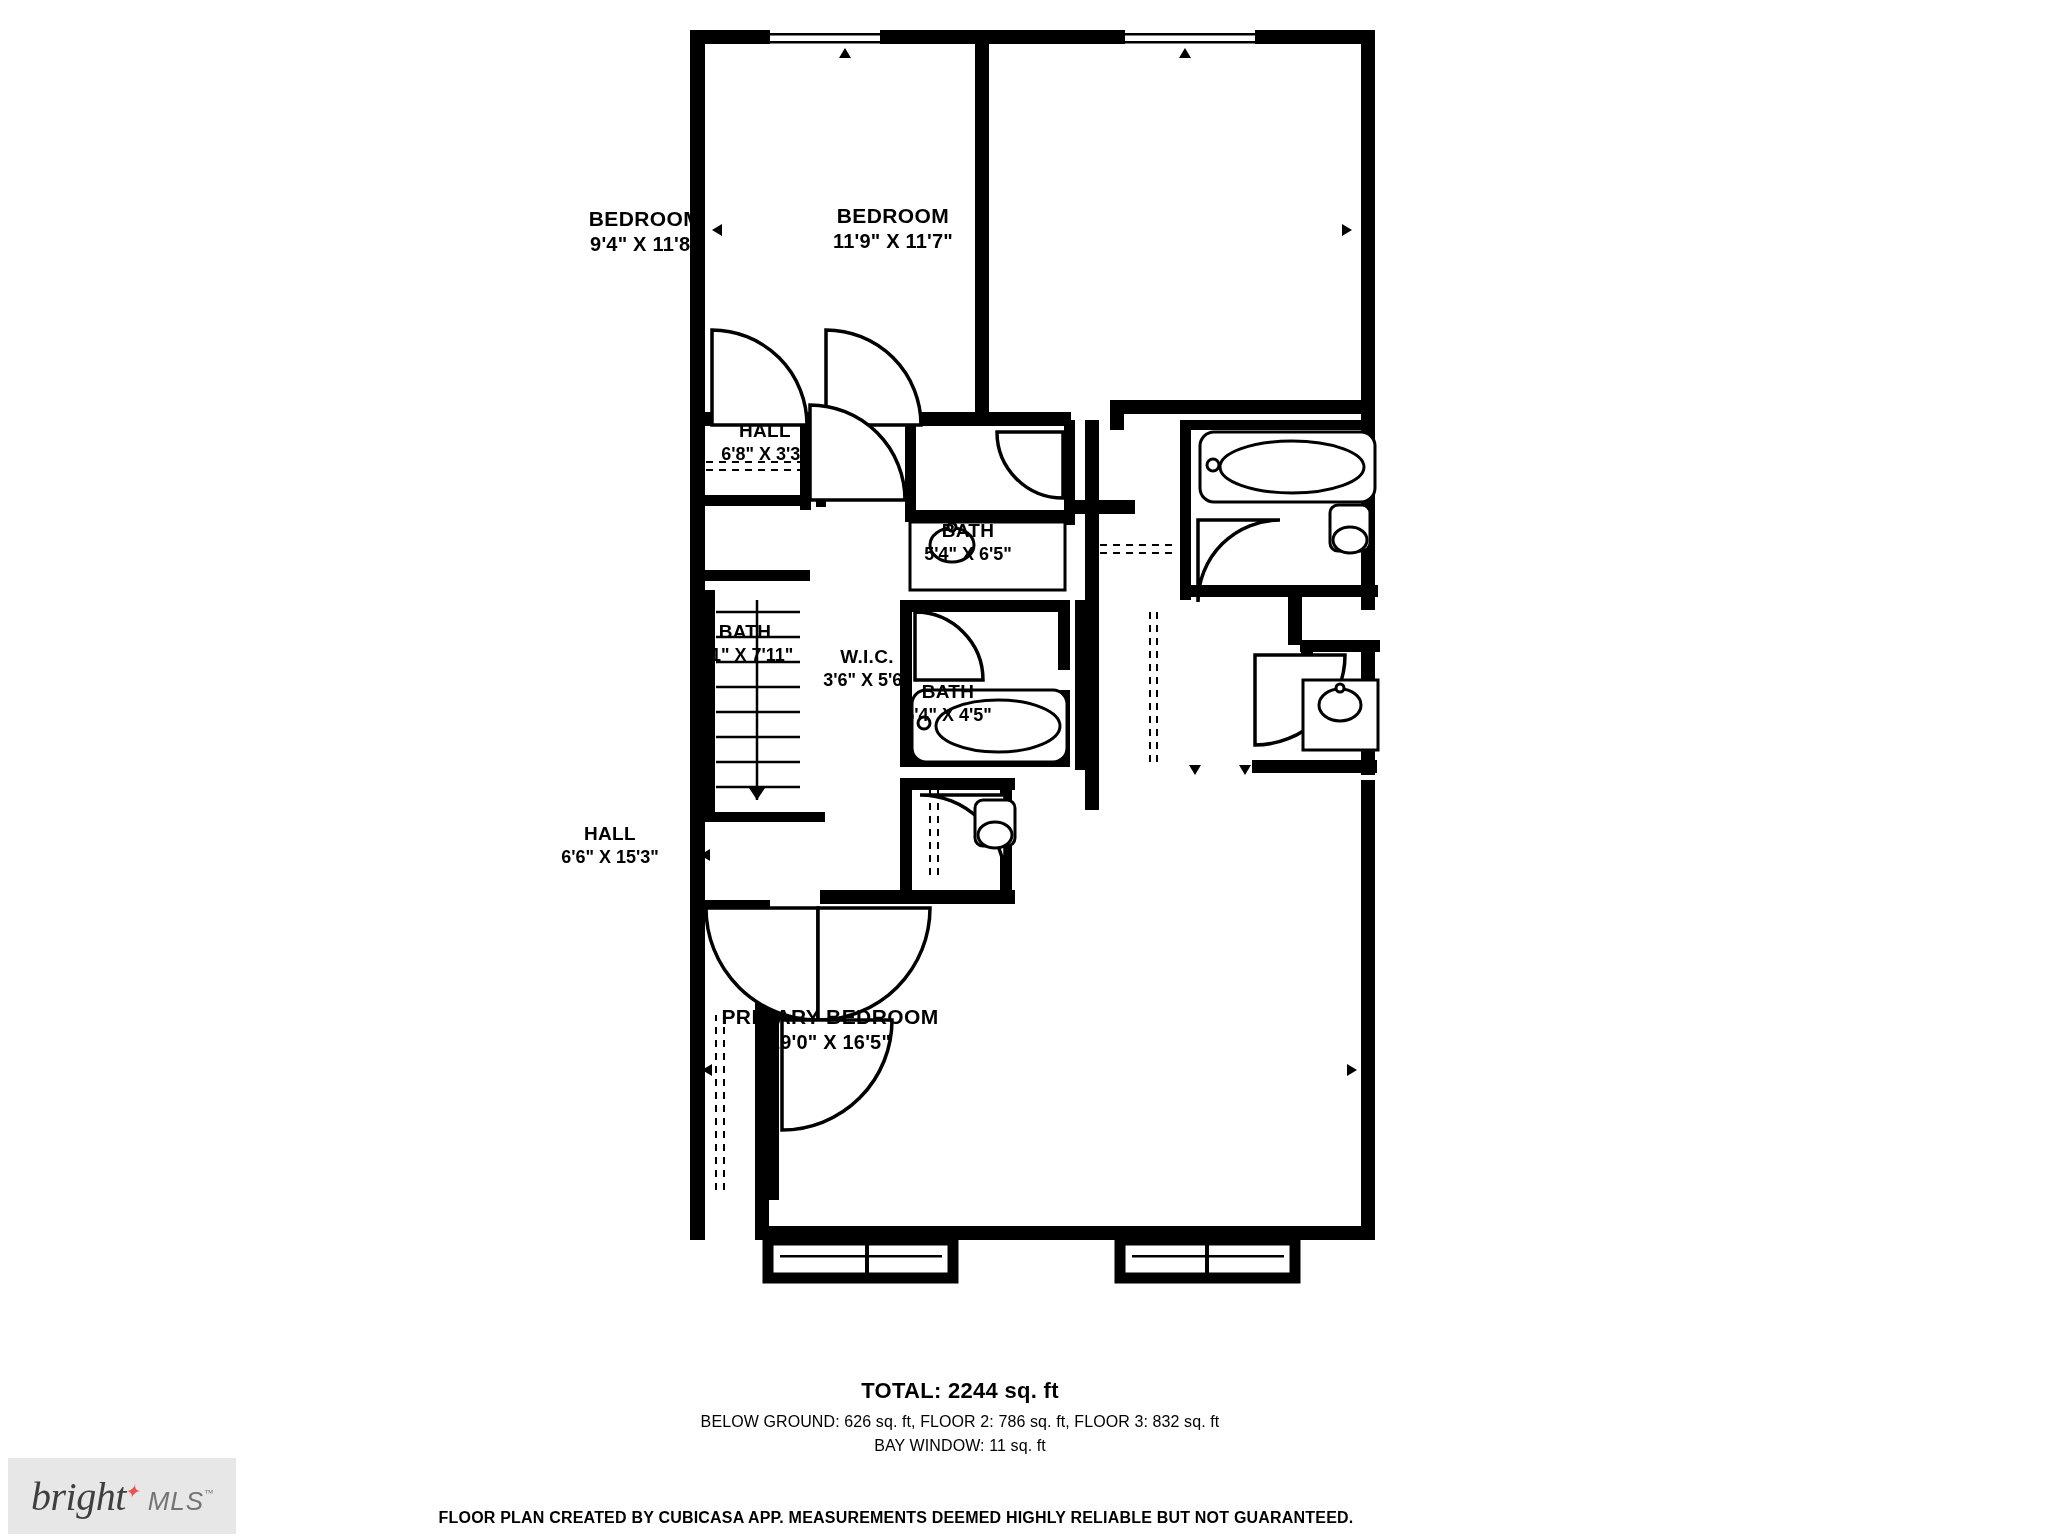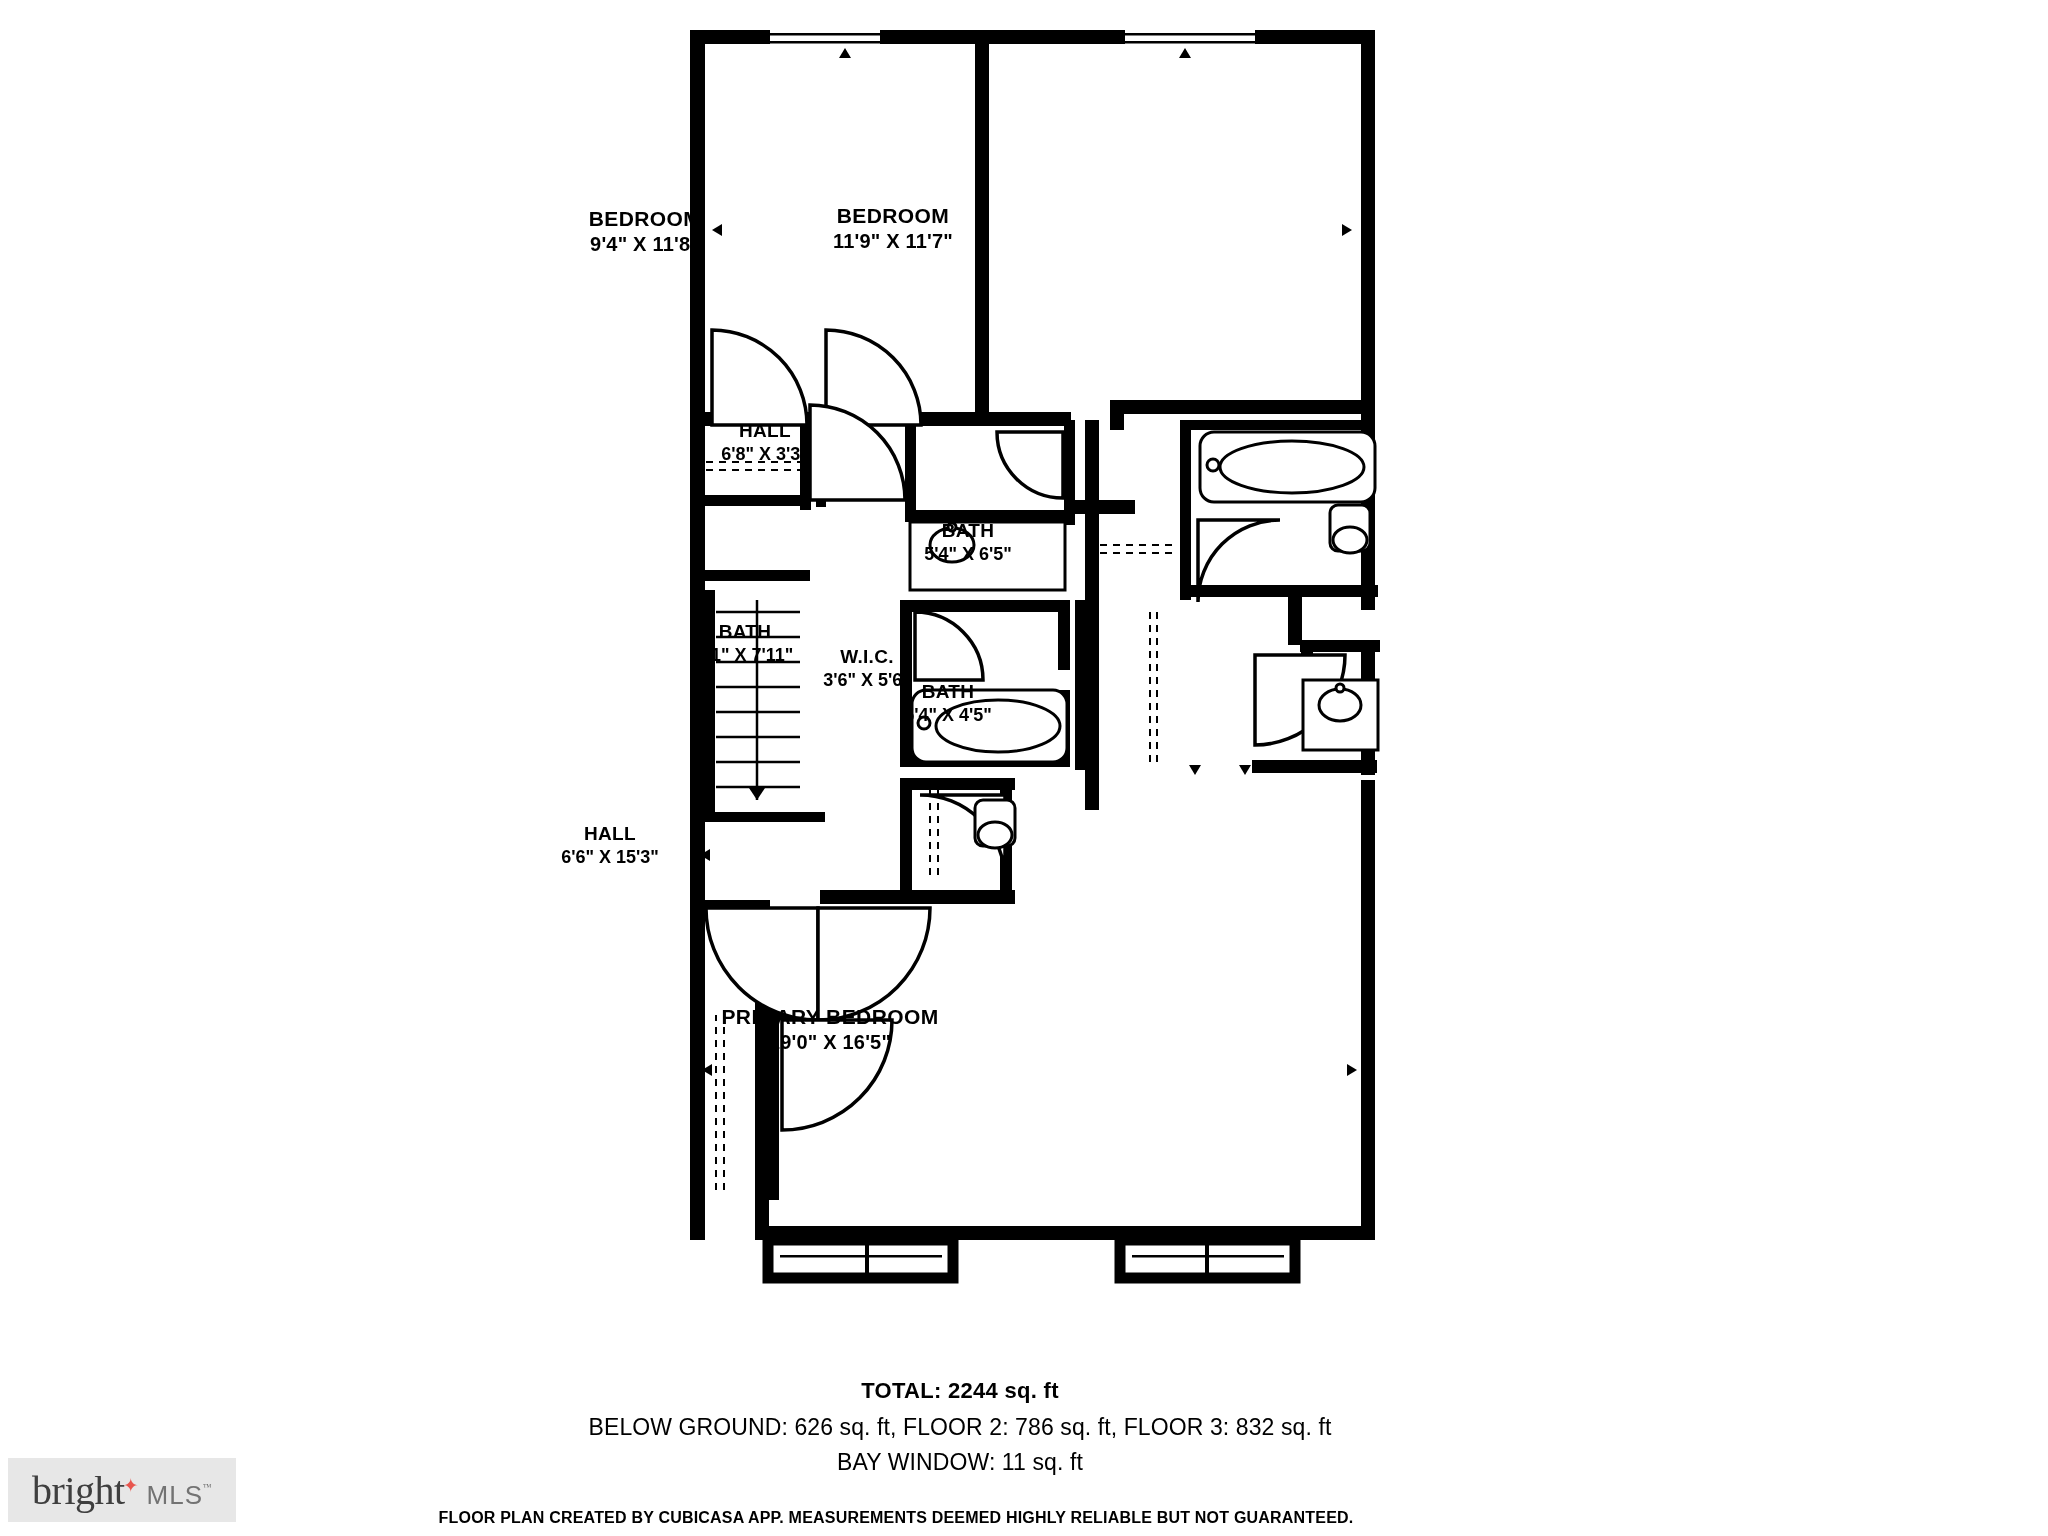--- a/index.html
+++ b/index.html
@@ -50,45 +50,46 @@
     text-align: center;
     color: #000000;
   }
   #summary .total {
     font-size: 22px;
     font-weight: bold;
     margin-bottom: 6px;
     letter-spacing: 0.3px;
   }
   #summary .line {
-    font-size: 23px;
+    font-size: 16px;
     line-height: 1.5;
     letter-spacing: 0.1px;
   }
   #disclaimer {
     position: absolute;
     left: 0;
     top: 1509px;
     width: 1792px;
     text-align: center;
     font-size: 16px;
     font-weight: bold;
     color: #000000;
     letter-spacing: 0.2px;
   }
   #logo {
     position: absolute;
     left: 8px;
     top: 1458px;
     width: 228px;
-    height: 64px;
+    height: 76px;
     background: #e7e7e7;
     display: flex;
     align-items: center;
     justify-content: center;
+    font-style: italic;
   }
   #logo .logo-inner {
     display: flex;
     align-items: baseline;
     font-family: "Liberation Serif", serif;
   }
   #logo .bright {
     font-size: 40px;
     color: #3f3f3f;
     letter-spacing: -0.5px;

